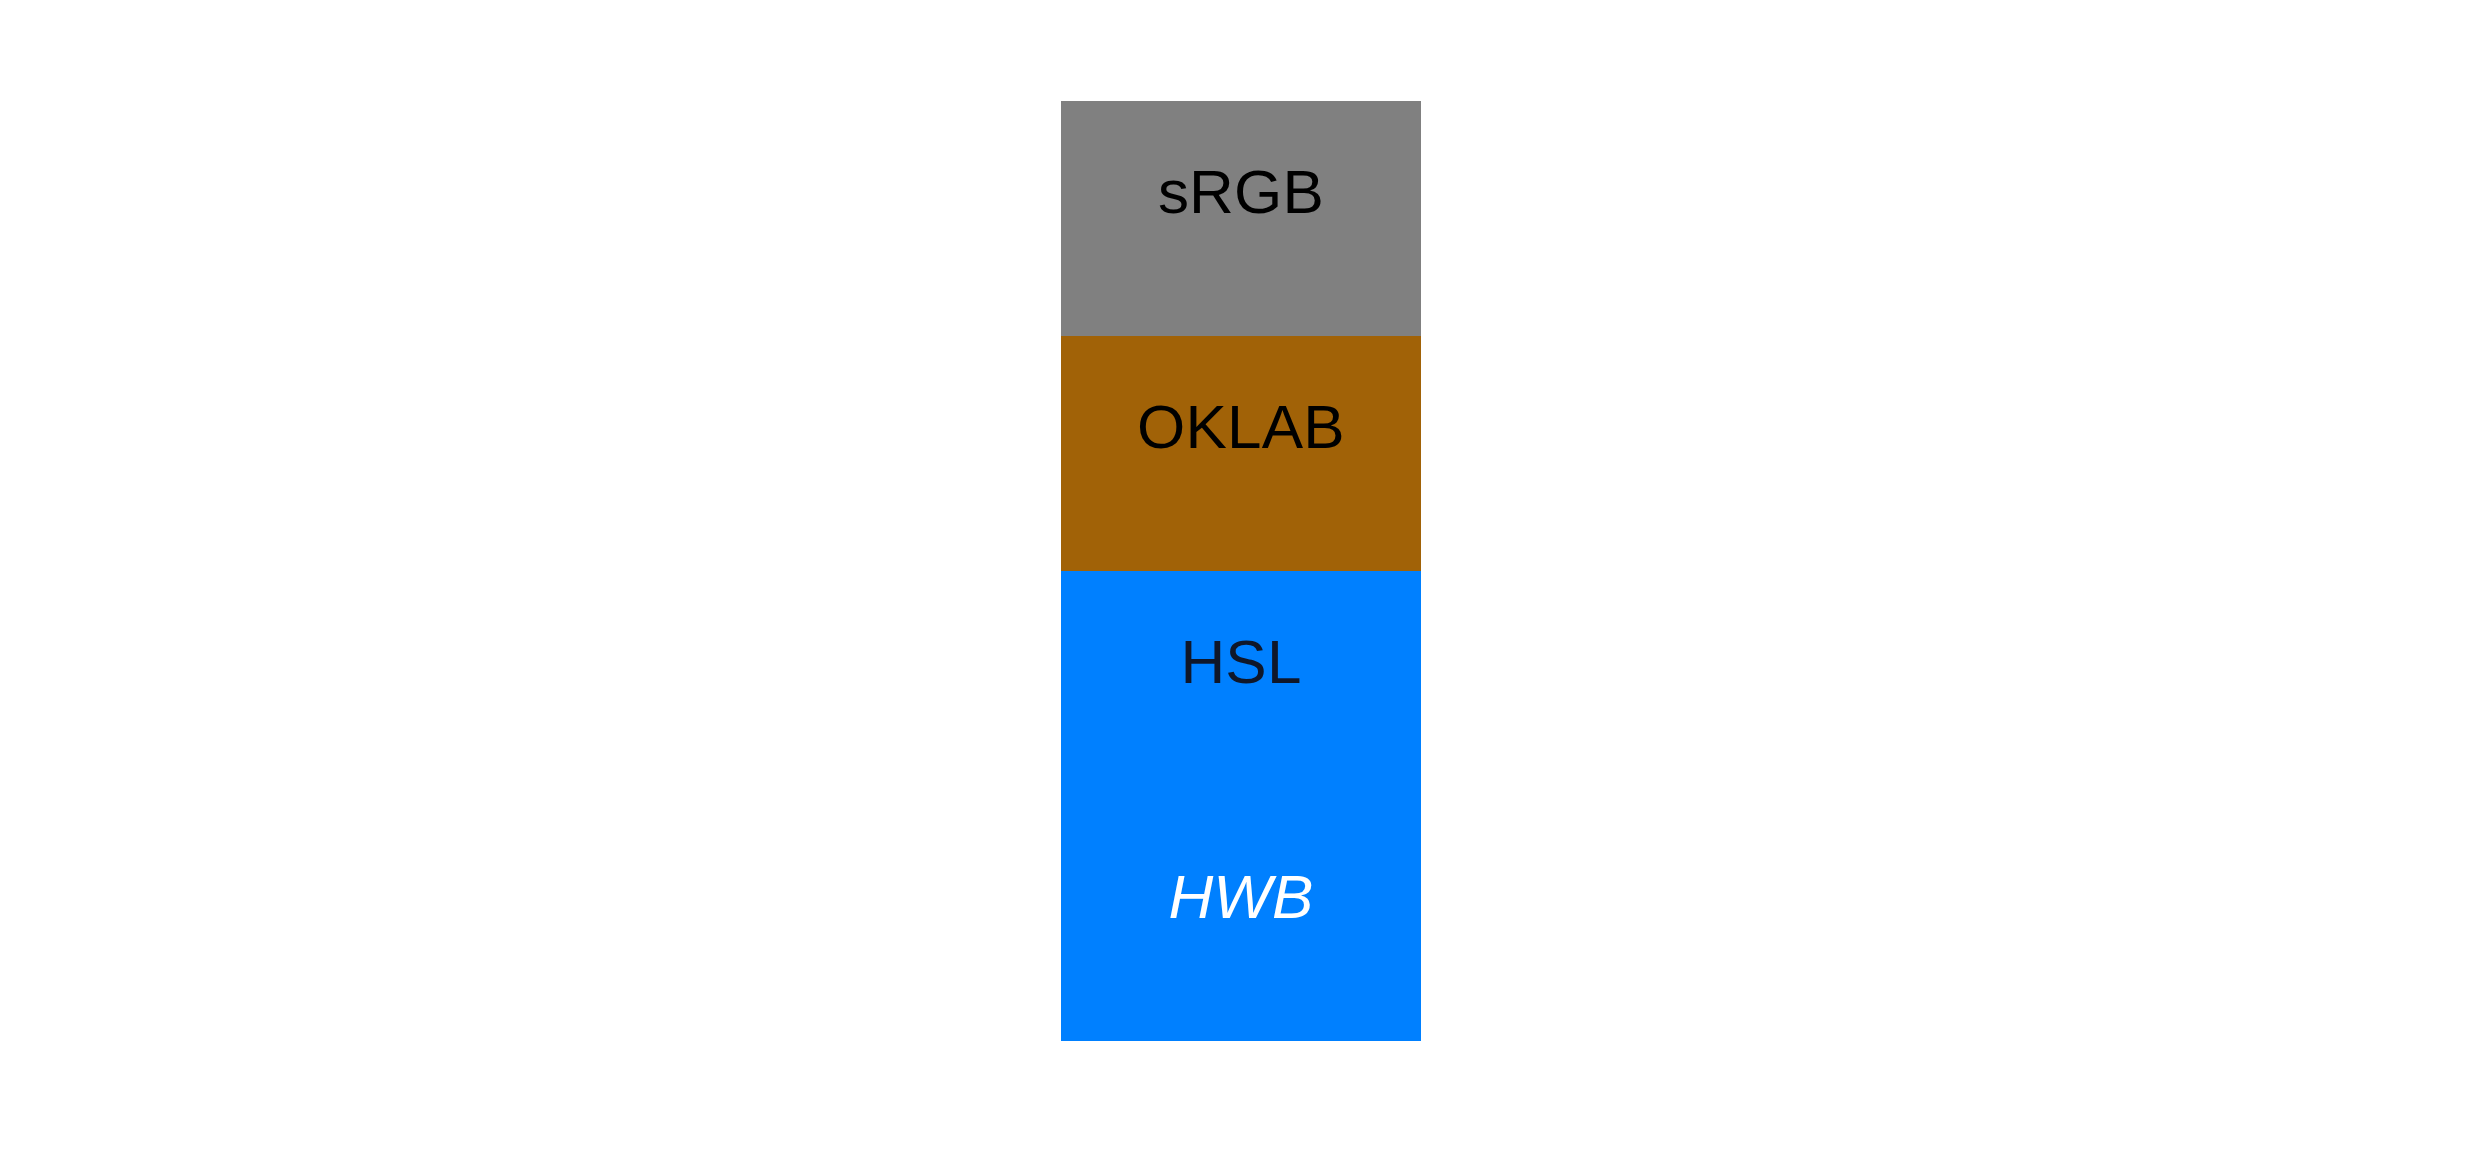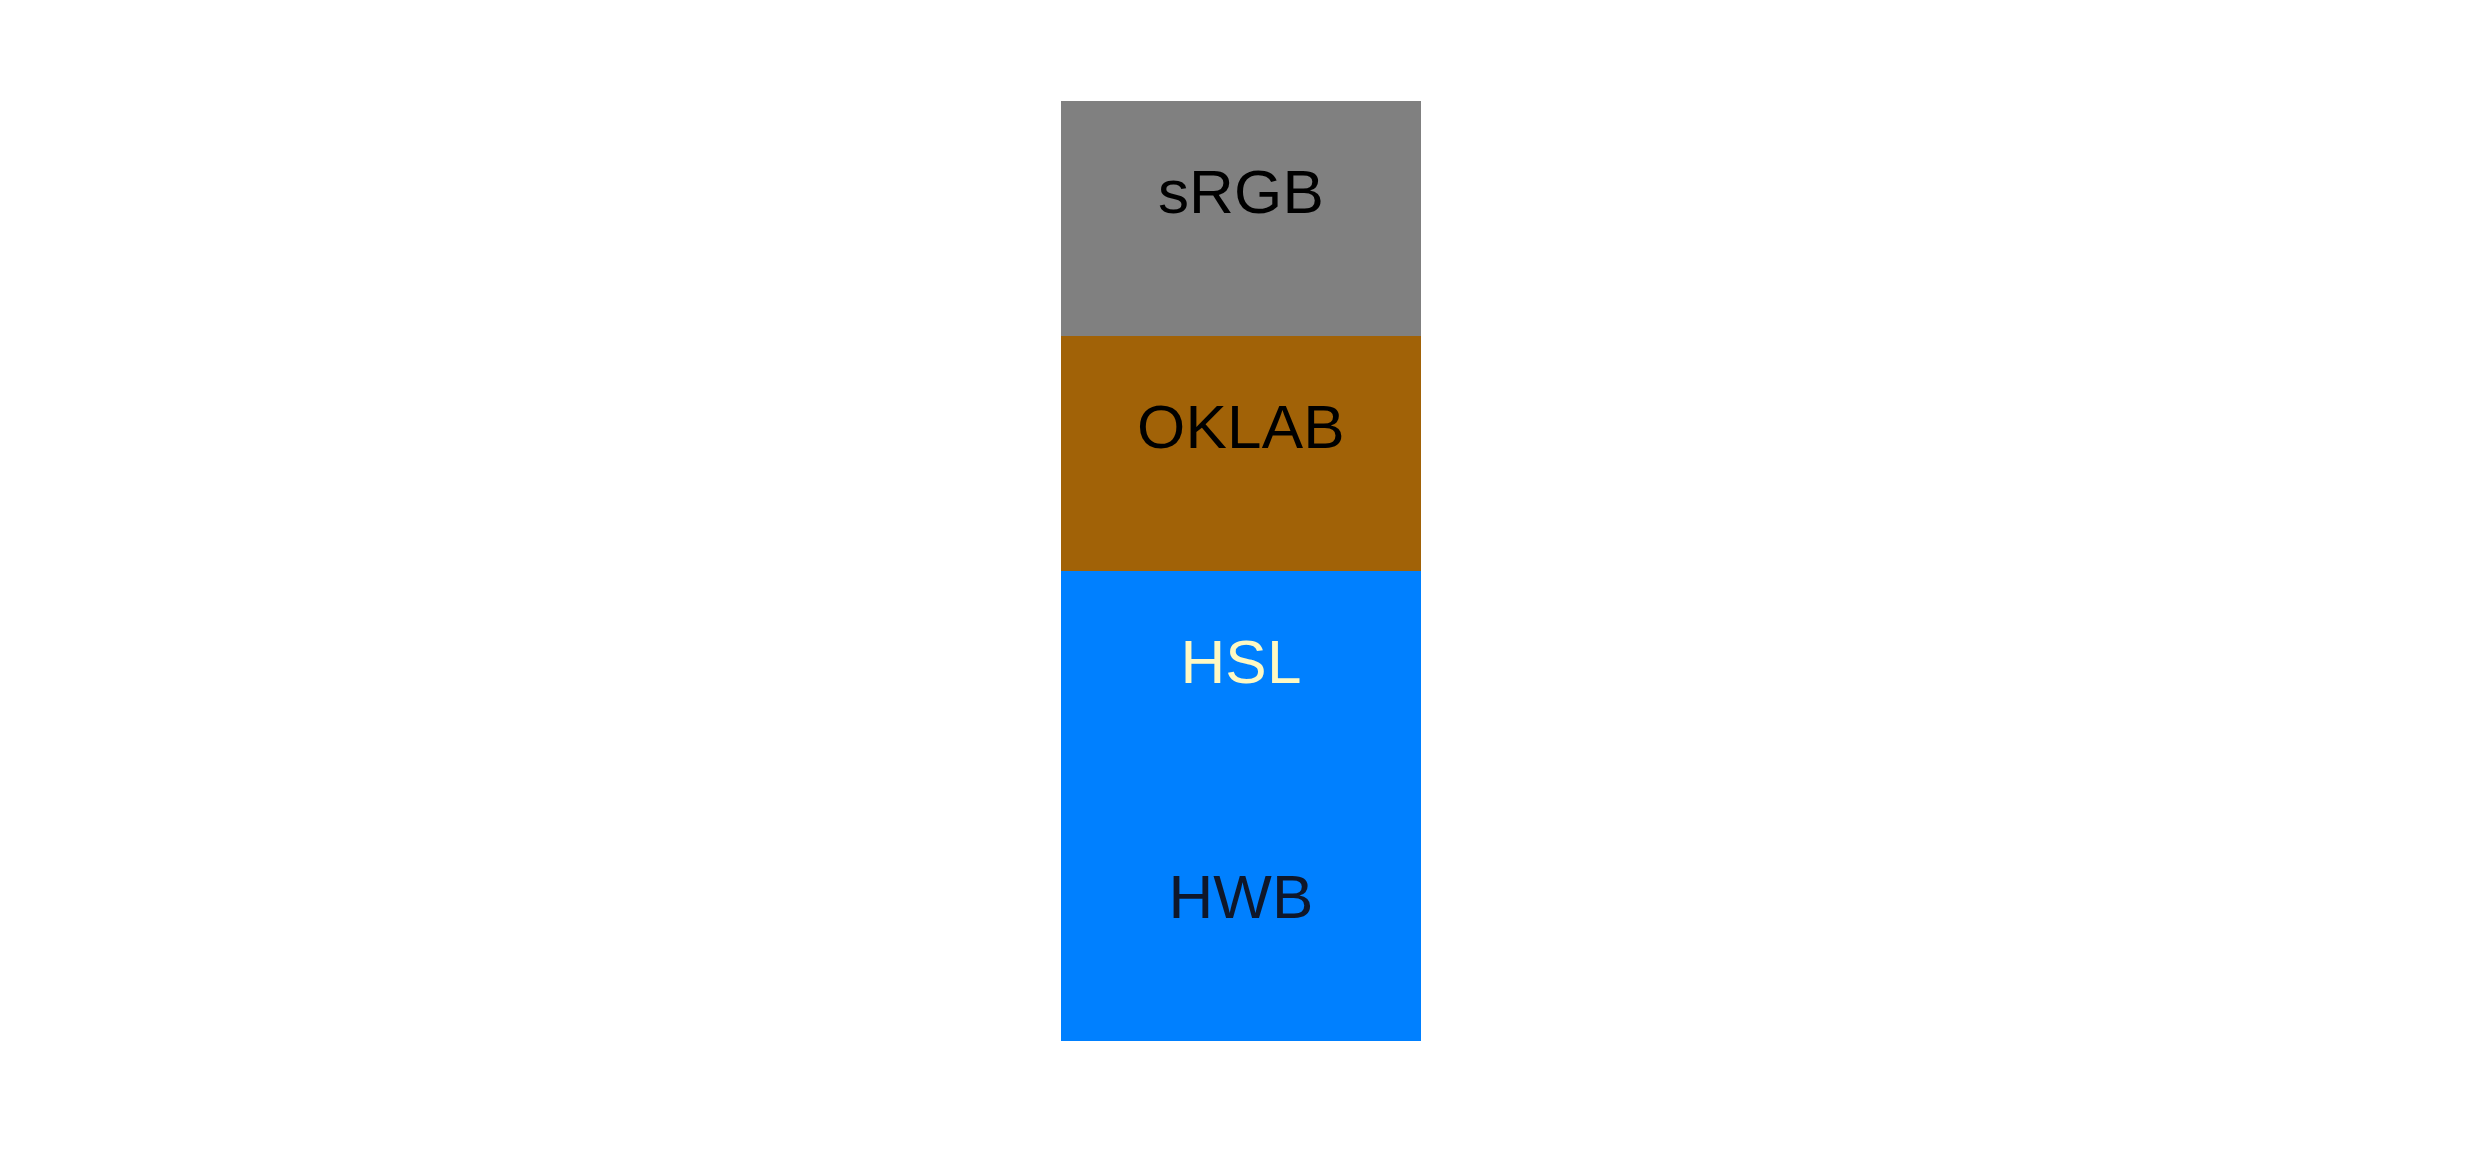--- a/index.html
+++ b/index.html
@@ -62,20 +62,20 @@
 
   <div class="swatch" style="background-color: rgb(128, 128, 128);">
     <div class="swatch-label" style="color: rgb(0, 0, 0);">sRGB</div>
   </div>
 
   <div class="swatch" style="background-color: #a16207;">
     <div class="swatch-label" style="color: rgb(0, 0, 0);">OKLAB</div>
   </div>
 
   <div class="swatch" style="background-color: rgb(0, 128, 255);">
-    <div class="swatch-label" style="color: #fef9c3;">HSL</div>
+    <div class="swatch-label" style="color: #0f172a;">HSL</div>
   </div>
 
   <div class="swatch" style="background-color: rgb(0, 128, 255);">
-    <div class="swatch-label" style="color: #0f172a;">HWB</div>
+    <div class="swatch-label" style="color: #ffffff; font-style: italic;">HWB</div>
   </div>
 
 </div>
 
 </body></html>

